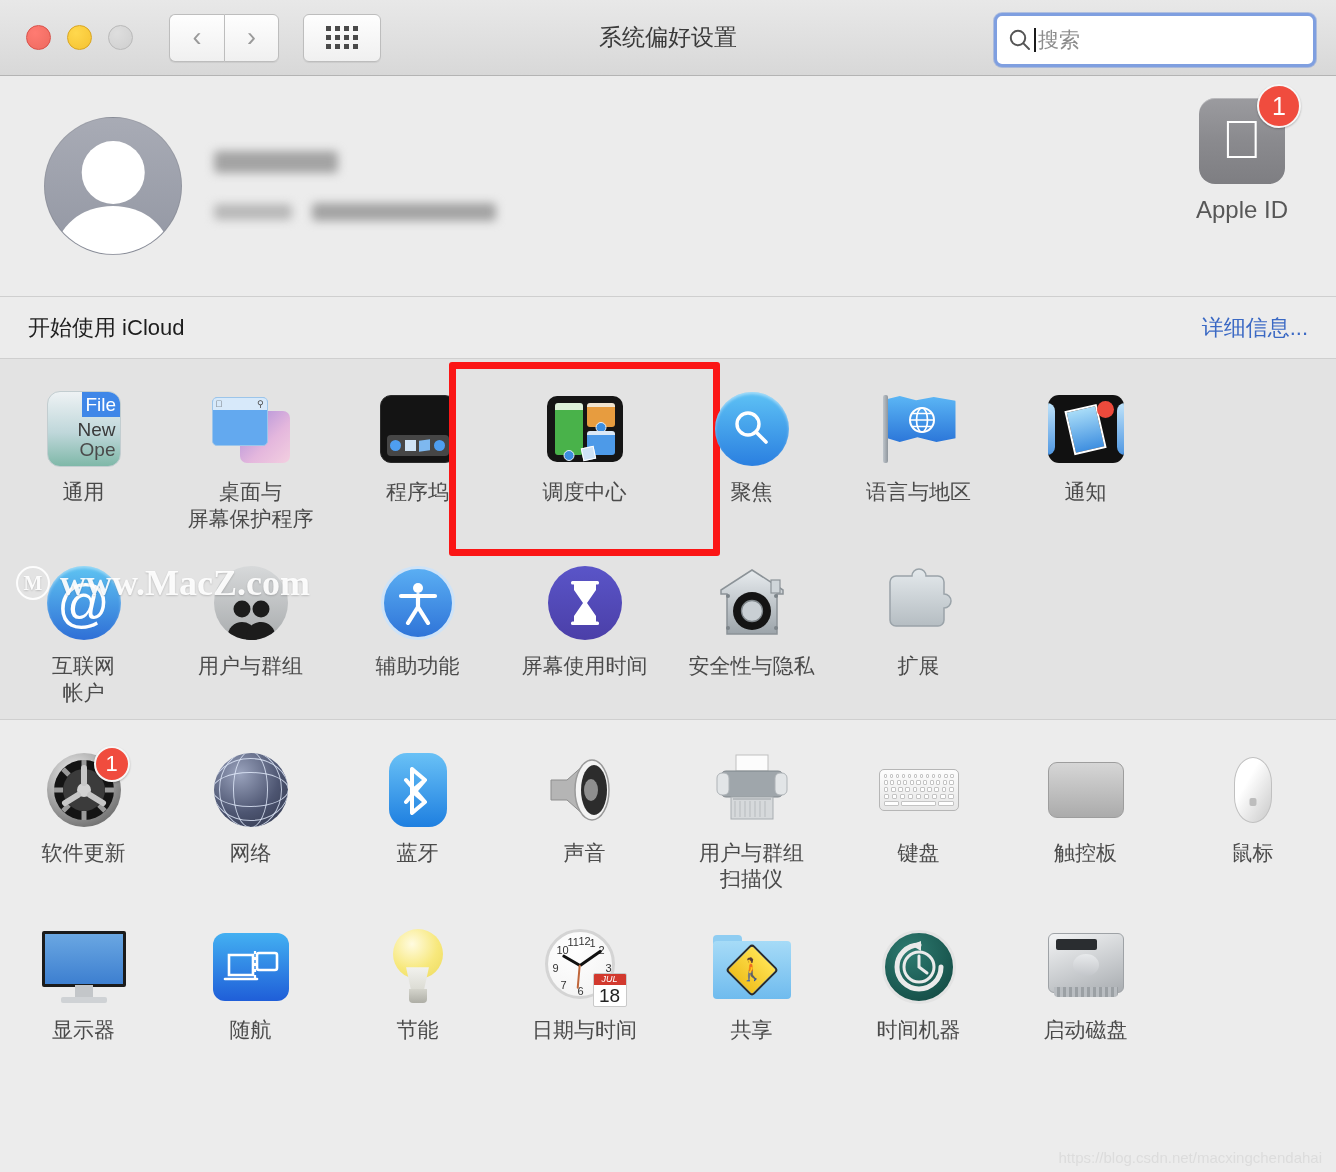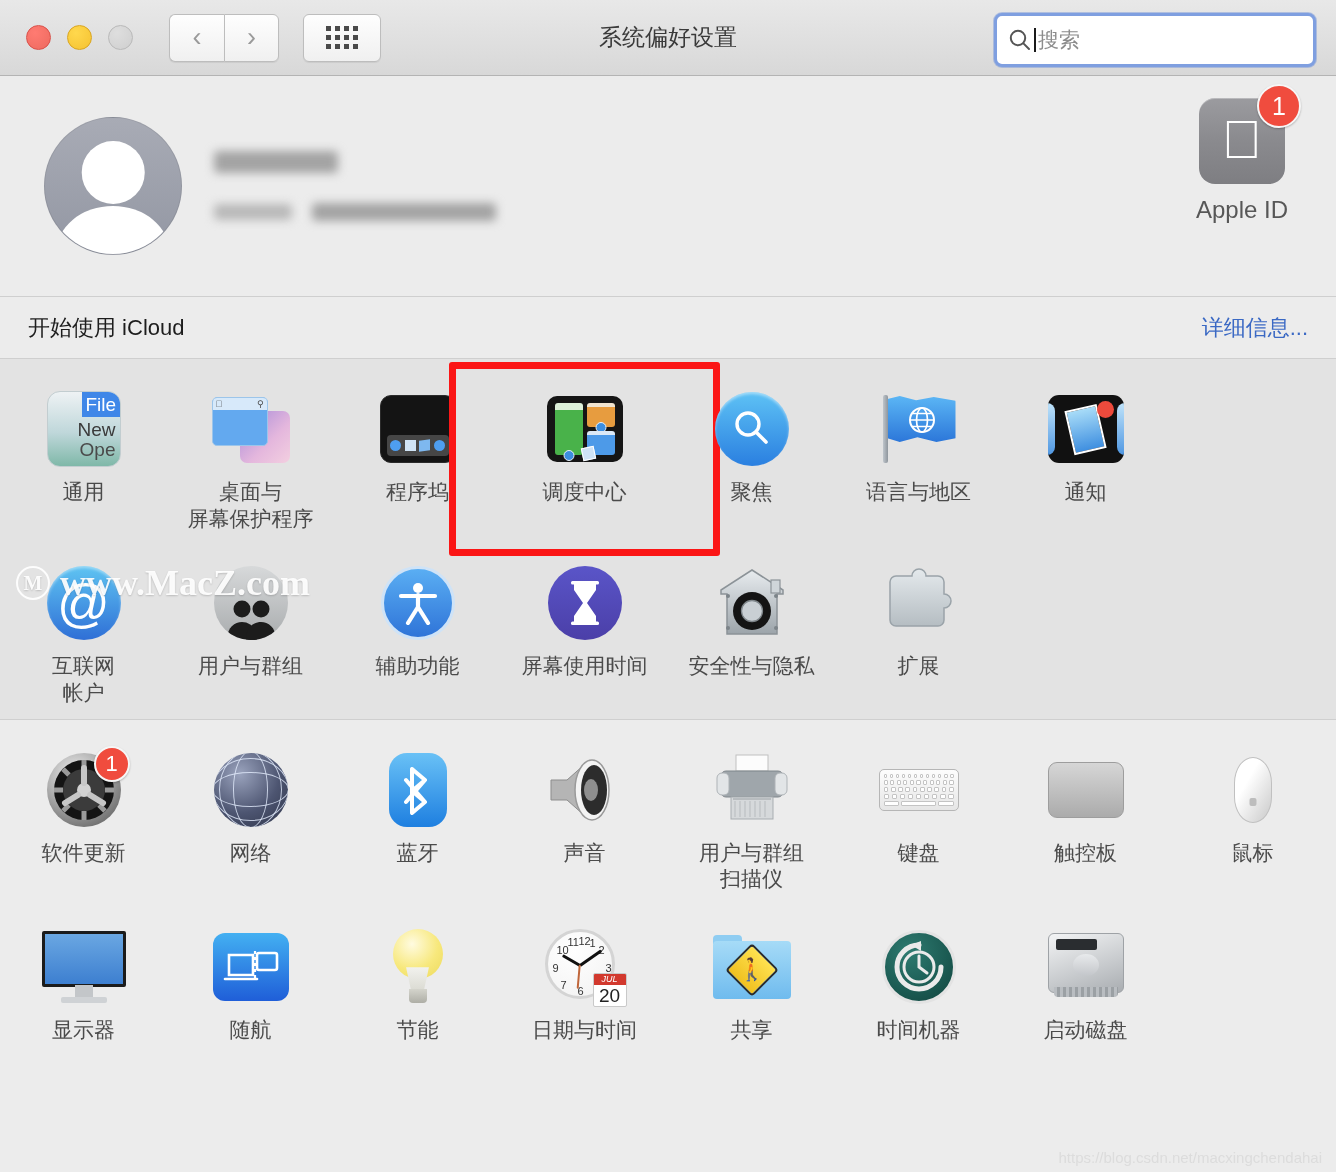--- a/index.html
+++ b/index.html
@@ -846,21 +846,21 @@
             <span class="num" style="left:5px;top:30px">9</span>
             <span class="num" style="left:9px;top:12px">10</span>
             <span class="num" style="left:20px;top:4px">11</span>
             <span class="num" style="left:42px;top:5px">1</span>
             <span class="hand hh"></span>
               <span class="hand mh"></span>
               <span class="hand sh"></span>
           </div>
           <div class="cal">
             <div class="m">JUL</div>
-            <div class="d">20</div>
+            <div class="d">18</div>
           </div>
         </div>
       </div>
       <div class="caption">日期与时间</div>
     </div>
 
     <div class="cell">
       <div class="iconbox">
         <div class="ic-sharing">
           <div class="tab"></div>

